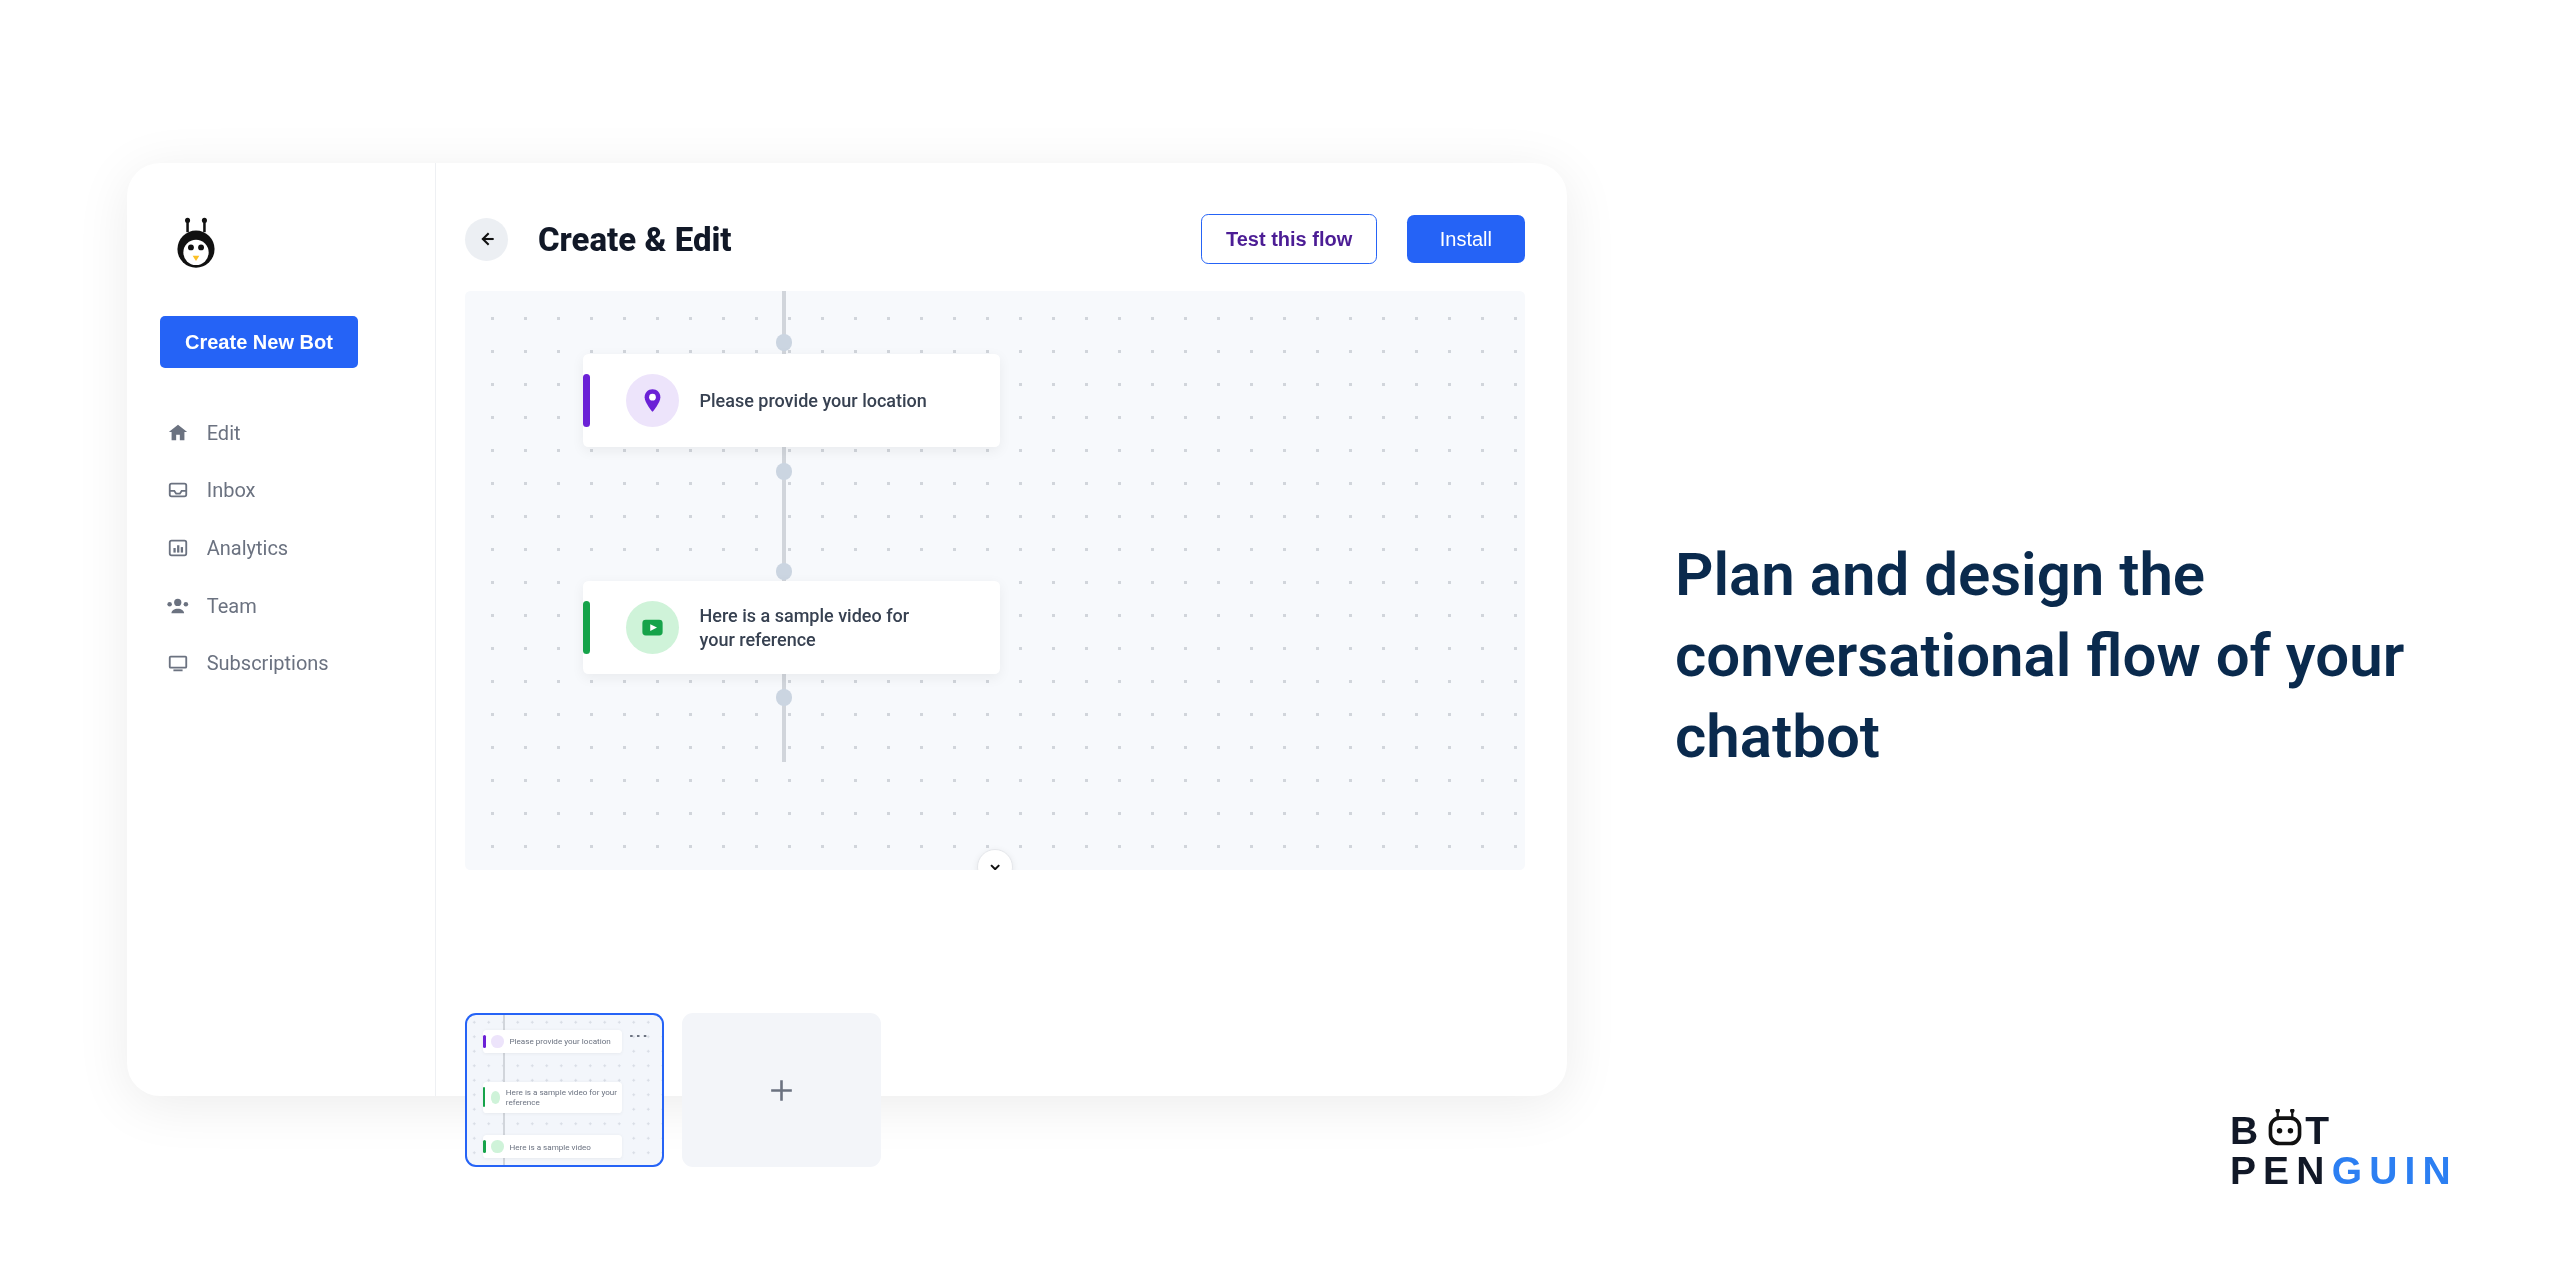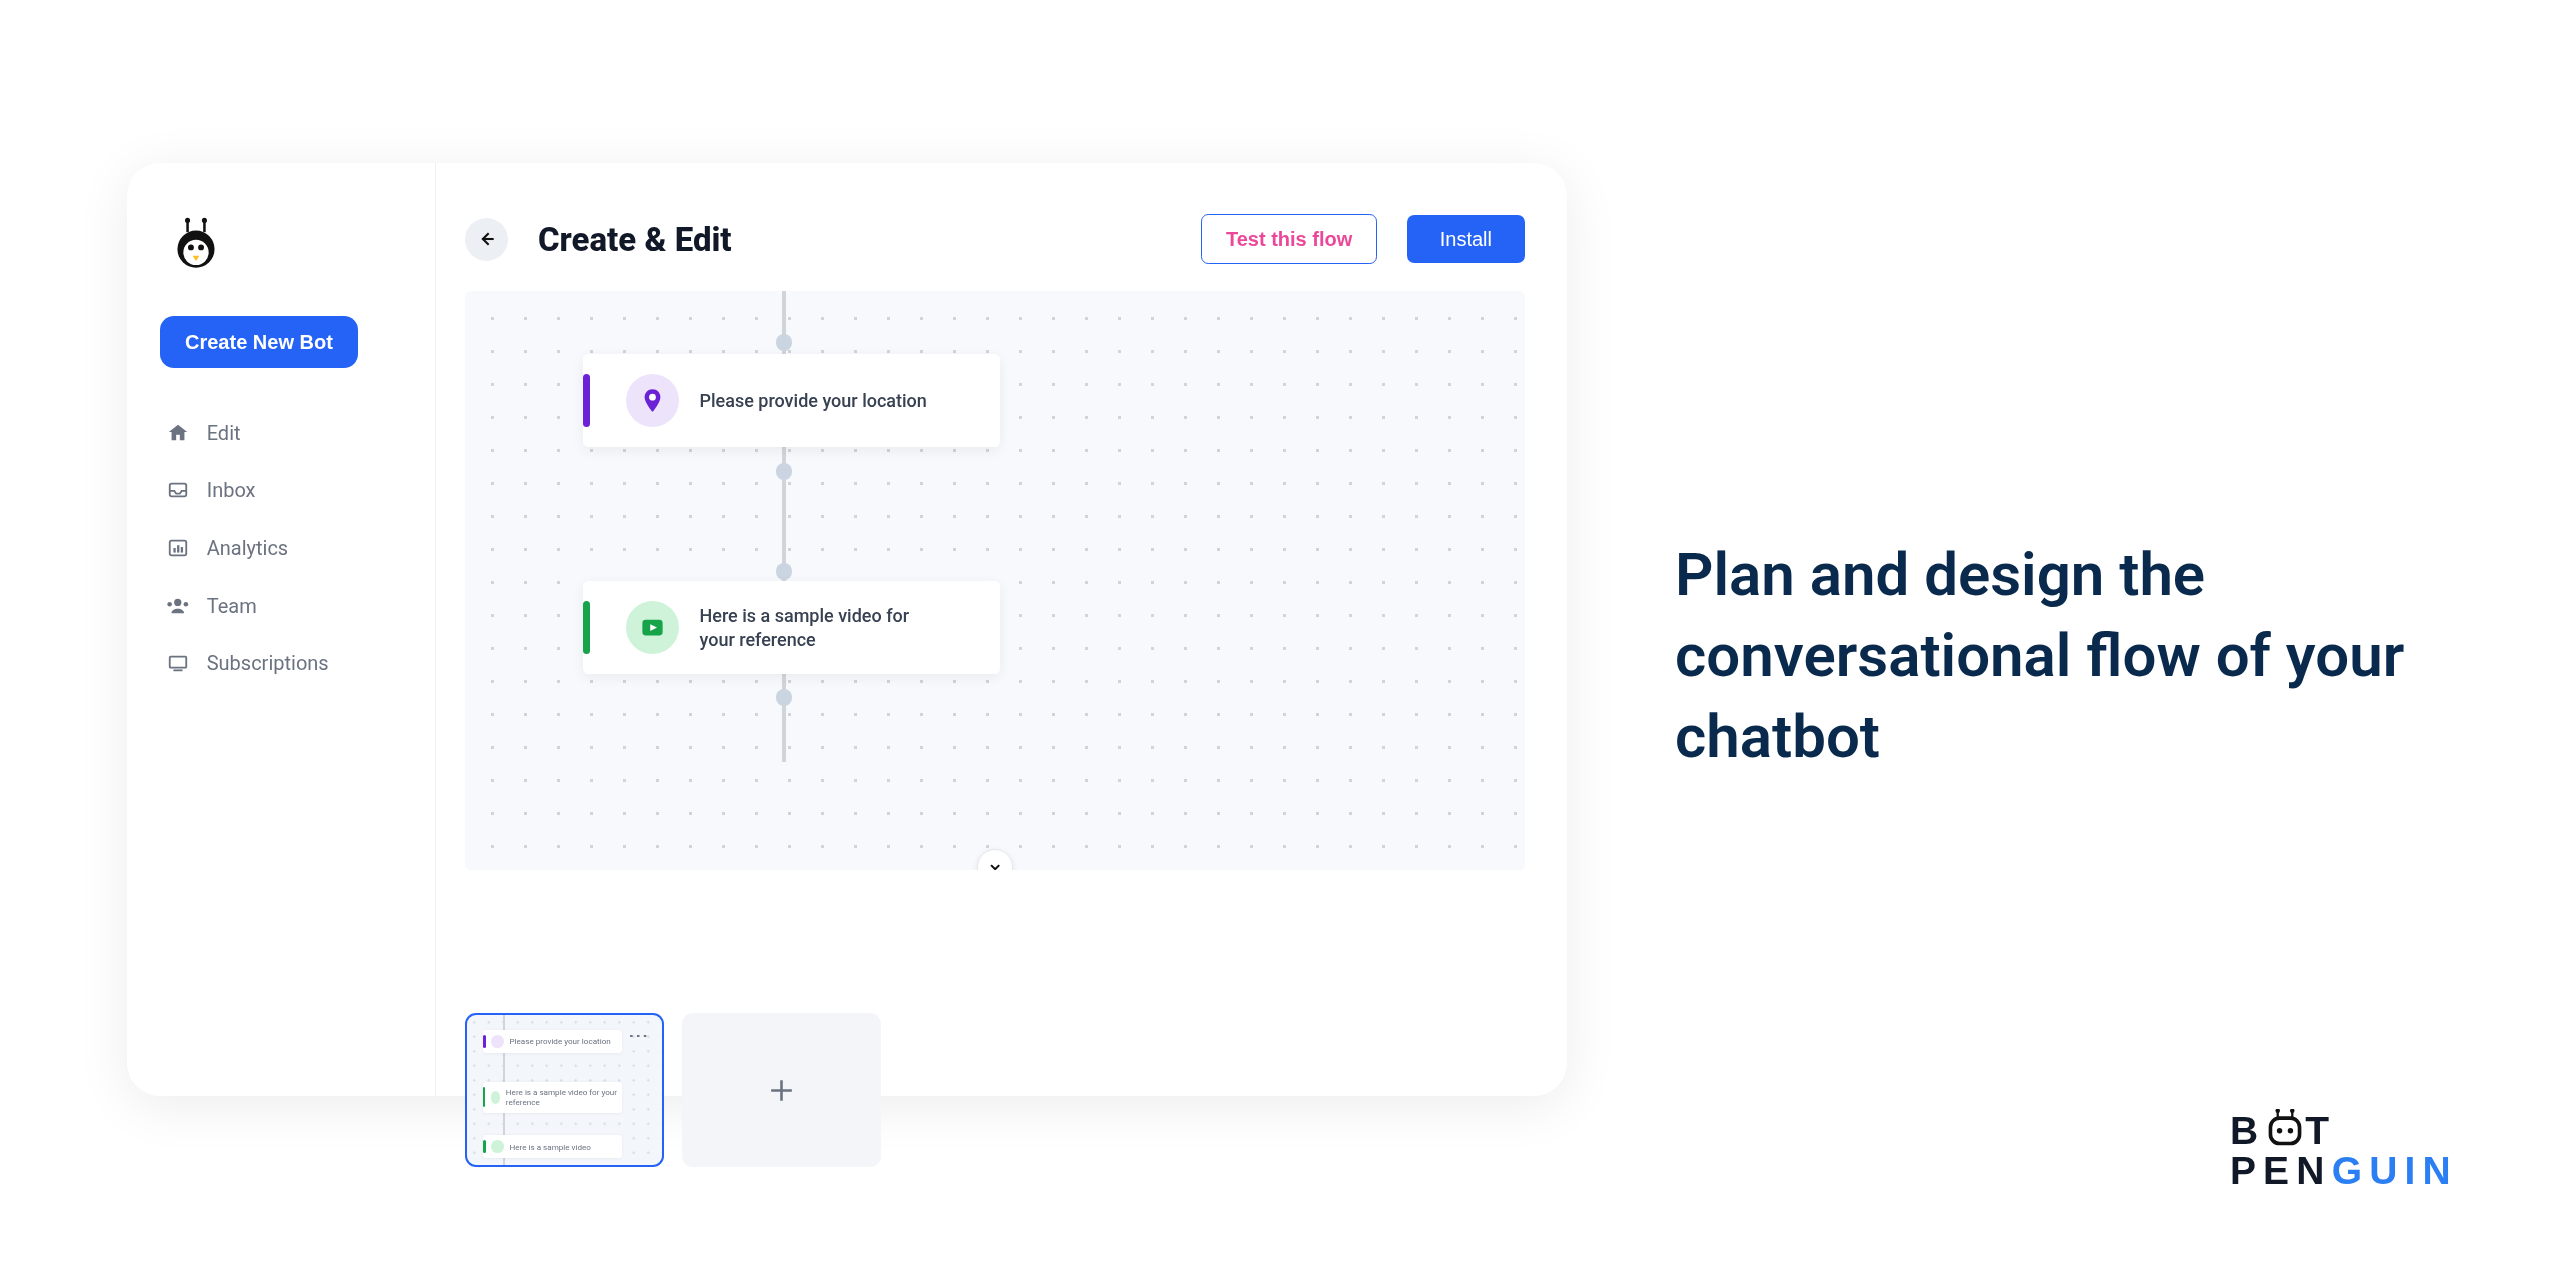--- a/index.html
+++ b/index.html
@@ -26,21 +26,21 @@
   .sidebar {
     width: 308px;
     height: 100%;
     padding: 54px 18px 0 33px;
     border-radius: 33px 0 0 33px;
   }
   .logo {
     width: 54px; height: 54px; margin-left: 9px; margin-bottom: 45px;
   }
   .create-bot-btn {
-    background:#2563F6; color:#fff; border:none; border-radius:14px;
+    background:#2563F6; color:#fff; border:none; border-radius:5px;
     padding:14.5px 25px; font-size:20px; font-weight:600; cursor:pointer;
     margin-bottom: 36px;
   }
   .nav-list { list-style:none; }
   .nav-item {
     display:flex; align-items:center; gap:16.3px; padding:16.3px 5.4px; cursor:pointer;
     color:#6B7280; font-size:20px;
   }
   .nav-item .chev { margin-left:auto; margin-right:22px; color:#9CA3AF; font-size:12.7px; }
   .nav-icon { width:25px; height:25px; display:inline-flex; align-items:center; justify-content:center; color:#6B7280; }
@@ -49,21 +49,21 @@
     border-left:0.9px solid #eef0f3;
   }
   .topbar { display:flex; align-items:center; gap:30px; margin-bottom:27px; }
   .back-btn {
     width:43px; height:43px; border-radius:50%; background:#ECEFF3;
     display:flex; align-items:center; justify-content:center; cursor:pointer;
   }
   .page-title { font-size:33px; font-weight:800; color:#111827; }
   .topbar-spacer { flex:1; }
   .btn-outline {
-    border:1.8px solid #2563F6; color:#ec4899; background:#fff; border-radius:7.2px;
+    border:1.8px solid #2563F6; color:#4c1d95; background:#fff; border-radius:7.2px;
     padding:12.7px 23.5px; font-size:20px; font-weight:600; cursor:pointer;
   }
   .btn-primary {
     border:none; color:#fff; background:#2563F6; border-radius:7.2px;
     padding:12.7px 33px; font-size:20px; font-weight:400; cursor:pointer;
   }
   .canvas {
     position:relative; width:100%; height:579px; border-radius:5.4px; overflow:hidden;
     background:#F7F9FC;
   }

